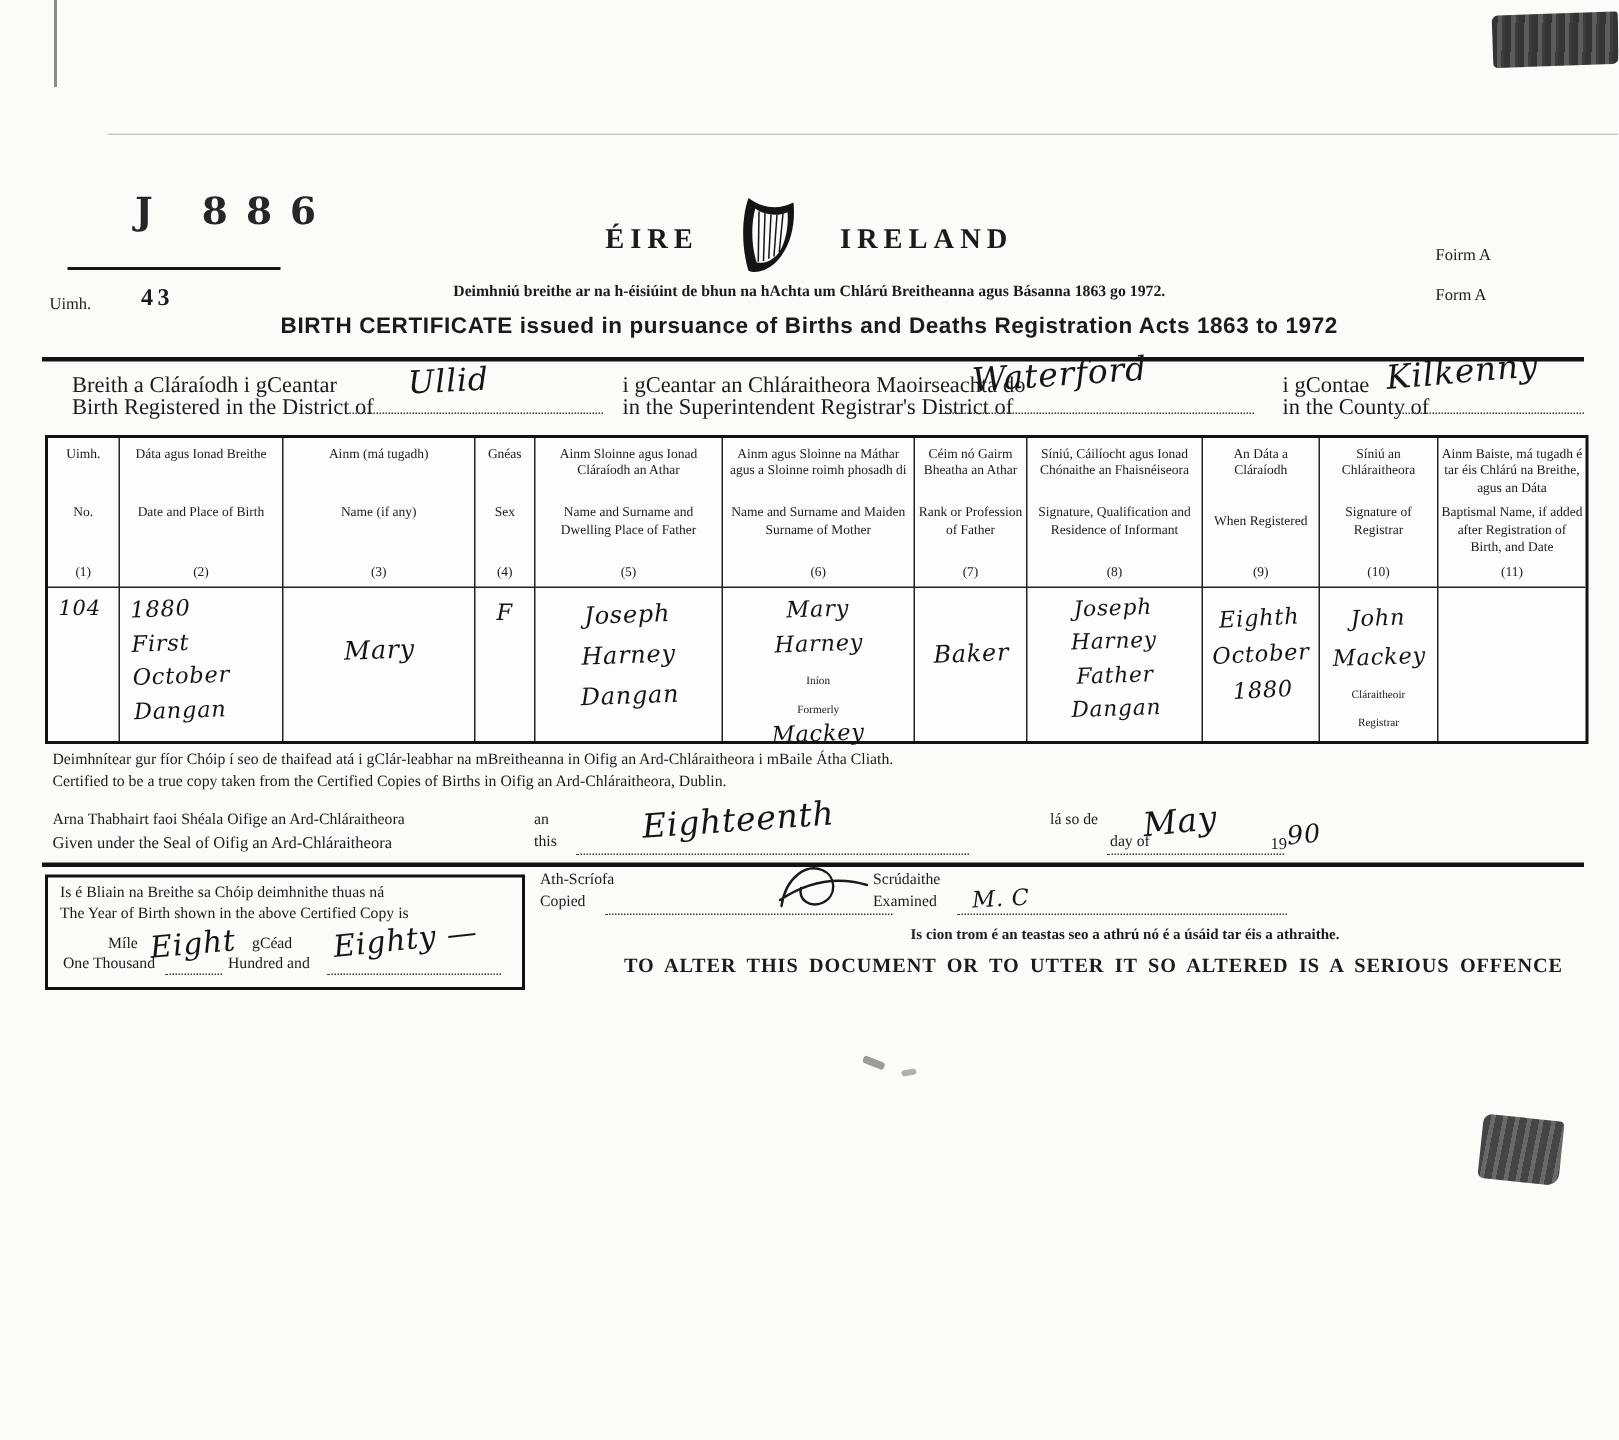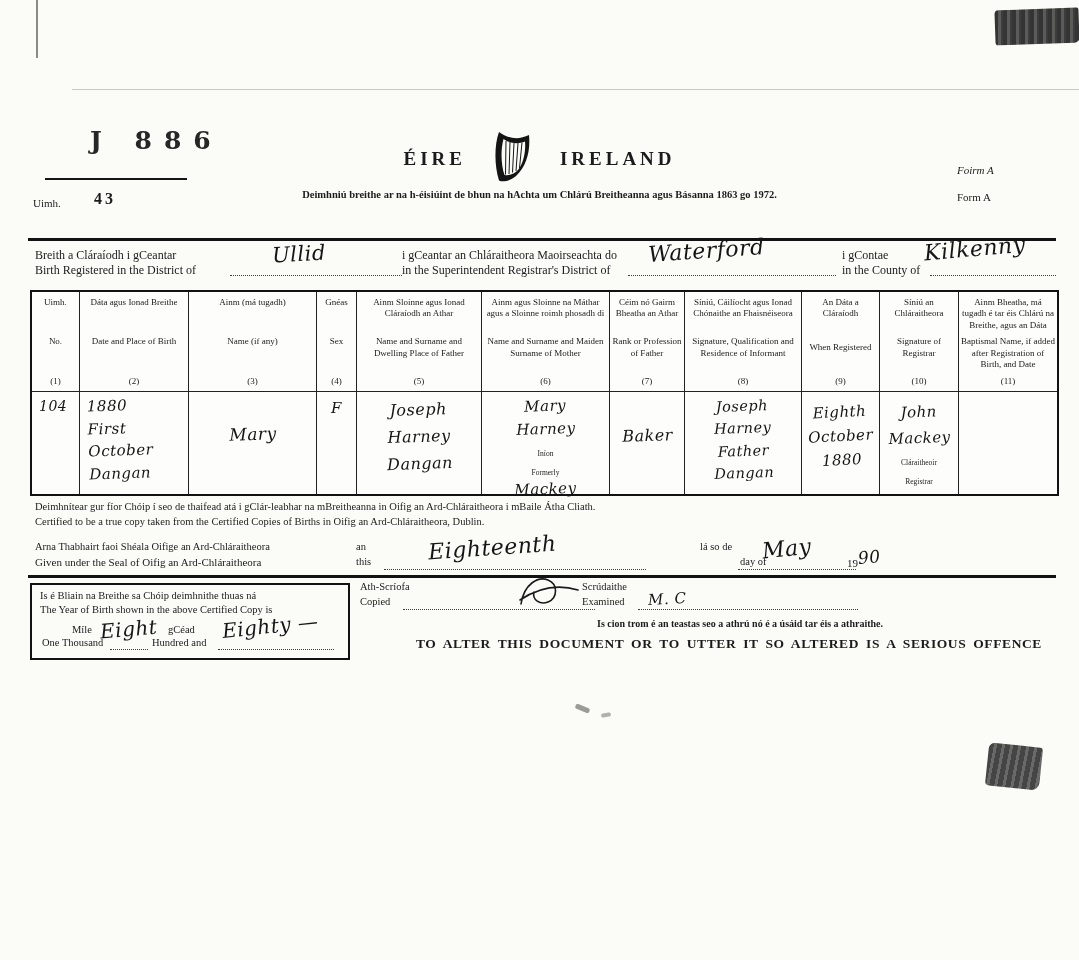--- a/index.html
+++ b/index.html
@@ -16,40 +16,40 @@
     border-radius:4px 2px 5px 3px; transform:rotate(-2deg); opacity:.92; }
   .smudge-r { left:987px; top:745px; width:54px; height:43px;
     background:repeating-linear-gradient(95deg,#2c2c2c 0 5px,#555 5px 8px);
     border-radius:6px 3px 8px 4px; transform:rotate(6deg); opacity:.88; }
   .topline { left:72px; top:89px; width:1007px; height:1px; background:#c7c7c3; }
   .leftmark { left:36px; top:0px; width:2px; height:58px; background:#8a8a86; }
   .speck-a { left:575px; top:706px; width:15px; height:5px; background:#9b9b97; transform:rotate(22deg); border-radius:2px; }
   .speck-b { left:601px; top:713px; width:10px; height:4px; background:#b0b0ac; transform:rotate(-10deg); border-radius:2px; }
 
   
-  .sm   { font-size:12px; line-height:1.35; }
+  .sm   { font-size:15px; line-height:1.35;margin-left:13px; }
   .hw   { font-family:"DejaVu Serif", serif; font-style:italic; color:#151515;
           letter-spacing:.5px; white-space:pre-line; }
   .dots { border-bottom:1.6px dotted #3c3c3c; height:14px; }
 
   
   .ref-stamp { left:90px; top:126px; font-family:"DejaVu Serif",serif; font-weight:bold;
     font-size:25px; letter-spacing:12px; color:#262626; }
   .stamp-rule { left:45px; top:178px; width:142px; border-top:2.5px solid #161616; }
   .uimh-label { left:33px; top:197px; font-size:11px; }
   .uimh-value { left:94px; top:190px; font-size:16px; font-weight:bold; letter-spacing:3px; }
 
   
   .masthead { left:0; right:0; top:130px; display:flex; justify-content:center;
     align-items:center; gap:28px; }
   .masthead .country { font-size:19px; letter-spacing:4px; font-weight:bold; font-family:"Liberation Serif",serif; }
   .subtitle { left:0; right:0; top:189px; text-align:center; font-size:10.5px; font-weight:bold; }
   .cert-title { left:0; right:0; top:209px; text-align:center;
     font-family:"Liberation Sans",sans-serif; font-weight:bold; font-size:15px; letter-spacing:.4px; }
-  .foirm-a { left:957px; top:164px; font-size:11px;font-style:italic; }
+  .foirm-a { left:957px; top:164px; font-size:11px; }
   .form-a  { left:957px; top:191px; font-size:11px; }
 
   .rule-1 { left:28px; top:238px; width:1028px; height:3px; background:#121212; }
   .rule-2 { left:28px; top:575px; width:1028px; height:2.5px; background:#121212; }
 
   
   .reg-table { left:30px; top:290px; width:1025px; border:2.5px solid #121212;
     display:grid; grid-template-columns:48px 109px 128px 40px 125px 128px 75px 117px 78px 79px 98px;
     grid-template-rows:100px 102px; background:#fdfdfb; }
   .reg-table > div { border-right:1px solid #222; position:relative; }
@@ -107,21 +107,21 @@
   .copied-ga { left:360px; top:581px; font-size:10.5px; }
   .copied-en { left:360px; top:596px; font-size:10.5px; }
   .dots-copied { left:403px; top:595px; width:192px; }
   .scribble { left:518px; top:574px; }
   .examined-ga { left:582px; top:581px; font-size:10.5px; }
   .examined-en { left:582px; top:596px; font-size:10.5px; }
   .dots-examined { left:638px; top:595px; width:220px; }
   .hw-examined { left:648px; top:590px; font-size:15px; transform:rotate(-3deg); }
 
   
-  .warn-ga { left:460px; top:618px; width:560px; text-align:center;
+  .warn-ga { left:470px; top:618px; width:560px; text-align:center;
     font-size:10px; font-weight:bold; }
   .warn-en { left:400px; top:636px; width:658px; text-align:center;
     font-family:"Liberation Serif",serif; font-weight:bold; font-size:13.5px;
     letter-spacing:.6px; word-spacing:3px; }
 </style>
 </head>
 <body>
 
 <div class="page">
 
@@ -148,20 +148,21 @@
           <line x1="16" y1="12" x2="15" y2="44"></line>
           <line x1="20" y1="13" x2="18.5" y2="42.5"></line>
           <line x1="24" y1="13" x2="22" y2="41"></line>
           <line x1="28" y1="12.5" x2="25.5" y2="38"></line>
         </g>
       </svg>
     </span>
     <span class="country">IRELAND</span>
   </div>
   <div class="abs subtitle">Deimhniú breithe ar na h-éisiúint de bhun na hAchta um Chlárú Breitheanna agus Básanna 1863 go 1972.</div>
+  <div class="abs cert-title">BIRTH CERTIFICATE issued in pursuance of Births and Deaths Registration Acts 1863 to 1972</div>
   <div class="abs foirm-a">Foirm A</div>
   <div class="abs form-a">Form A</div>
 
   <div class="abs rule-1"></div>
 
   <div class="abs sm" style="left:35px; top:247px;">Breith a Cláraíodh i gCeantar</div>
   <div class="abs sm" style="left:35px; top:262px;">Birth Registered in the District of</div>
   <div class="abs dots" style="left:230px; top:261px; width:172px;"></div>
   <div class="abs hw" style="left:272px; top:242px; font-size:21px; transform:rotate(-3deg);">Ullid</div>
 
@@ -221,21 +222,21 @@
       <span>An Dáta a Cláraíodh</span>
       <span>When Registered</span>
       <span>(9)</span>
     </div>
     <div class="th">
       <span>Síniú an Chláraitheora</span>
       <span>Signature of Registrar</span>
       <span>(10)</span>
     </div>
     <div class="th">
-      <span>Ainm Bheatha, má tugadh é tar éis Chlárú na Breithe, agus an Dáta</span>
+      <span>Ainm Baiste, má tugadh é tar éis Chlárú na Breithe, agus an Dáta</span>
       <span>Baptismal Name, if added after Registration of Birth, and Date</span>
       <span>(11)</span>
     </div>
 
     <div class="td c-no">
       <span class="hw">104</span>
     </div>
     <div class="td c-date">
       <span class="hw">1880
 First

